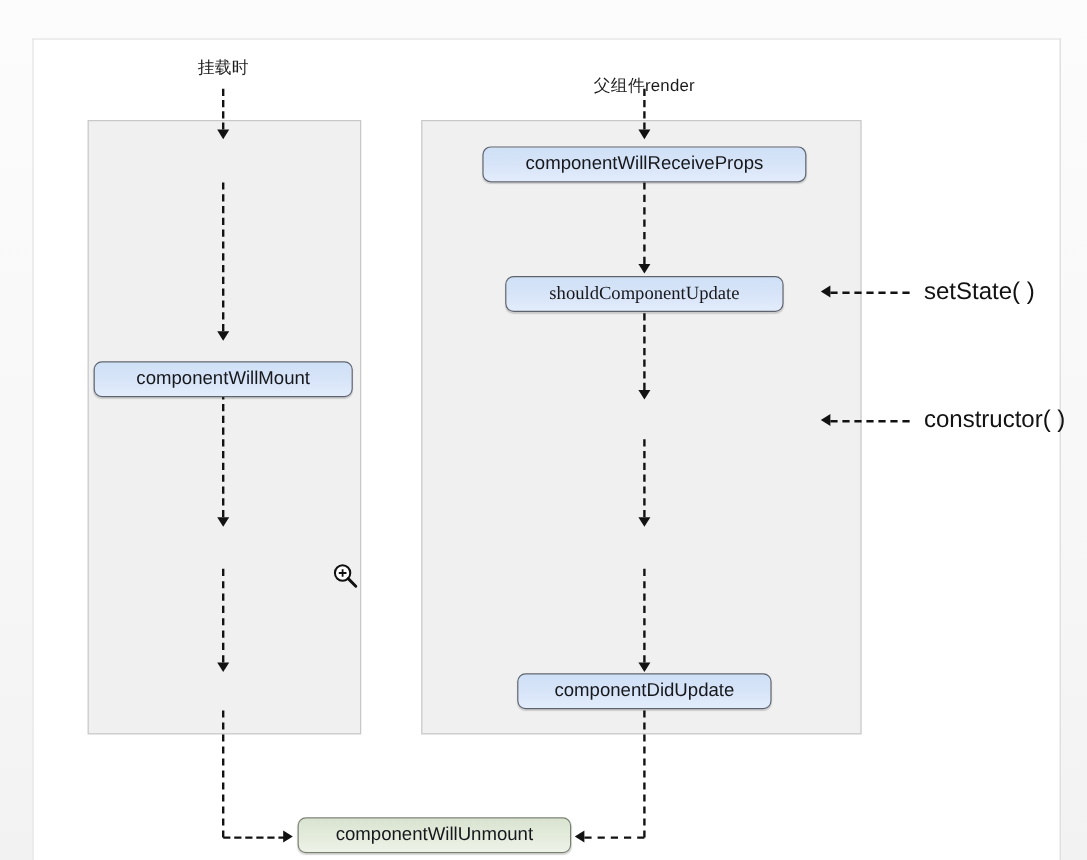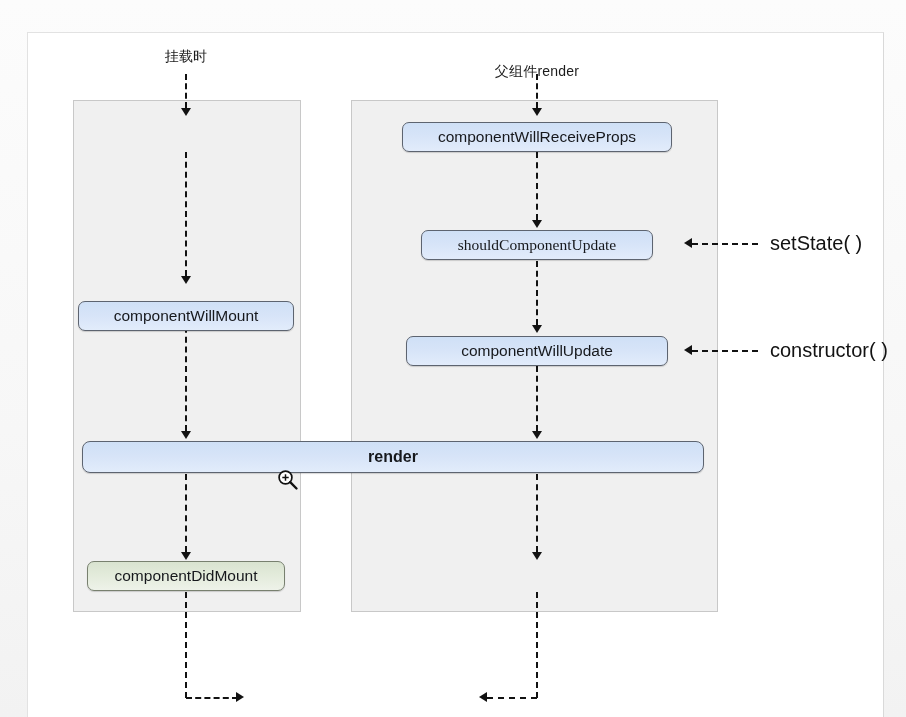--- a/index.html
+++ b/index.html
@@ -178,31 +178,30 @@
 
   <div class="hline" style="left:692px; top:350px; width:66px;"></div>
   <div class="arrow-left" style="left:684px; top:345px;"></div>
 
   <div class="annot" style="left:770px; top:232px;">setState( )</div>
   <div class="annot" style="left:770px; top:339px;">constructor( )</div>
 
 
   <div class="node blue" style="left:186px; top:286px; width:216px;margin-top:15px;">componentWillMount</div>
 
-  <div class="node green" style="left:186px; top:561px; width:198px;">componentDidMount</div>
 
   <div class="node blue" style="left:537px; top:122px; width:270px;">componentWillReceiveProps</div>
 
   <div class="node blue" style="left:537px; top:230px; width:232px;font-family:Liberation Serif, serif;">shouldComponentUpdate</div>
 
-  <div class="node blue" style="left:537px; top:336px; width:262px;">componentWillUpdate</div>
-
-
-  <div class="node blue wide" style="left:393px; top:441px; width:622px;">render</div>
-
+
+  <div class="node blue" style="left:537px; top:561px; width:212px;">componentDidUpdate</div>
+
+
+  <div class="node green" style="left:362px; top:681px; width:228px;">componentWillUnmount</div>
 
   <div class="cursor" style="left:276px; top:468px;">
     <svg width="26" height="26" viewBox="0 0 26 26">
       <circle cx="9.5" cy="9.5" r="6.4" fill="#ffffff" stroke="#111111" stroke-width="1.7"></circle>
       <line x1="9.5" y1="6.3" x2="9.5" y2="12.7" stroke="#111111" stroke-width="1.5"></line>
       <line x1="6.3" y1="9.5" x2="12.7" y2="9.5" stroke="#111111" stroke-width="1.5"></line>
       <line x1="14.2" y1="14.2" x2="20.5" y2="20.5" stroke="#111111" stroke-width="2.4" stroke-linecap="round"></line>
     </svg>
   </div>
 

